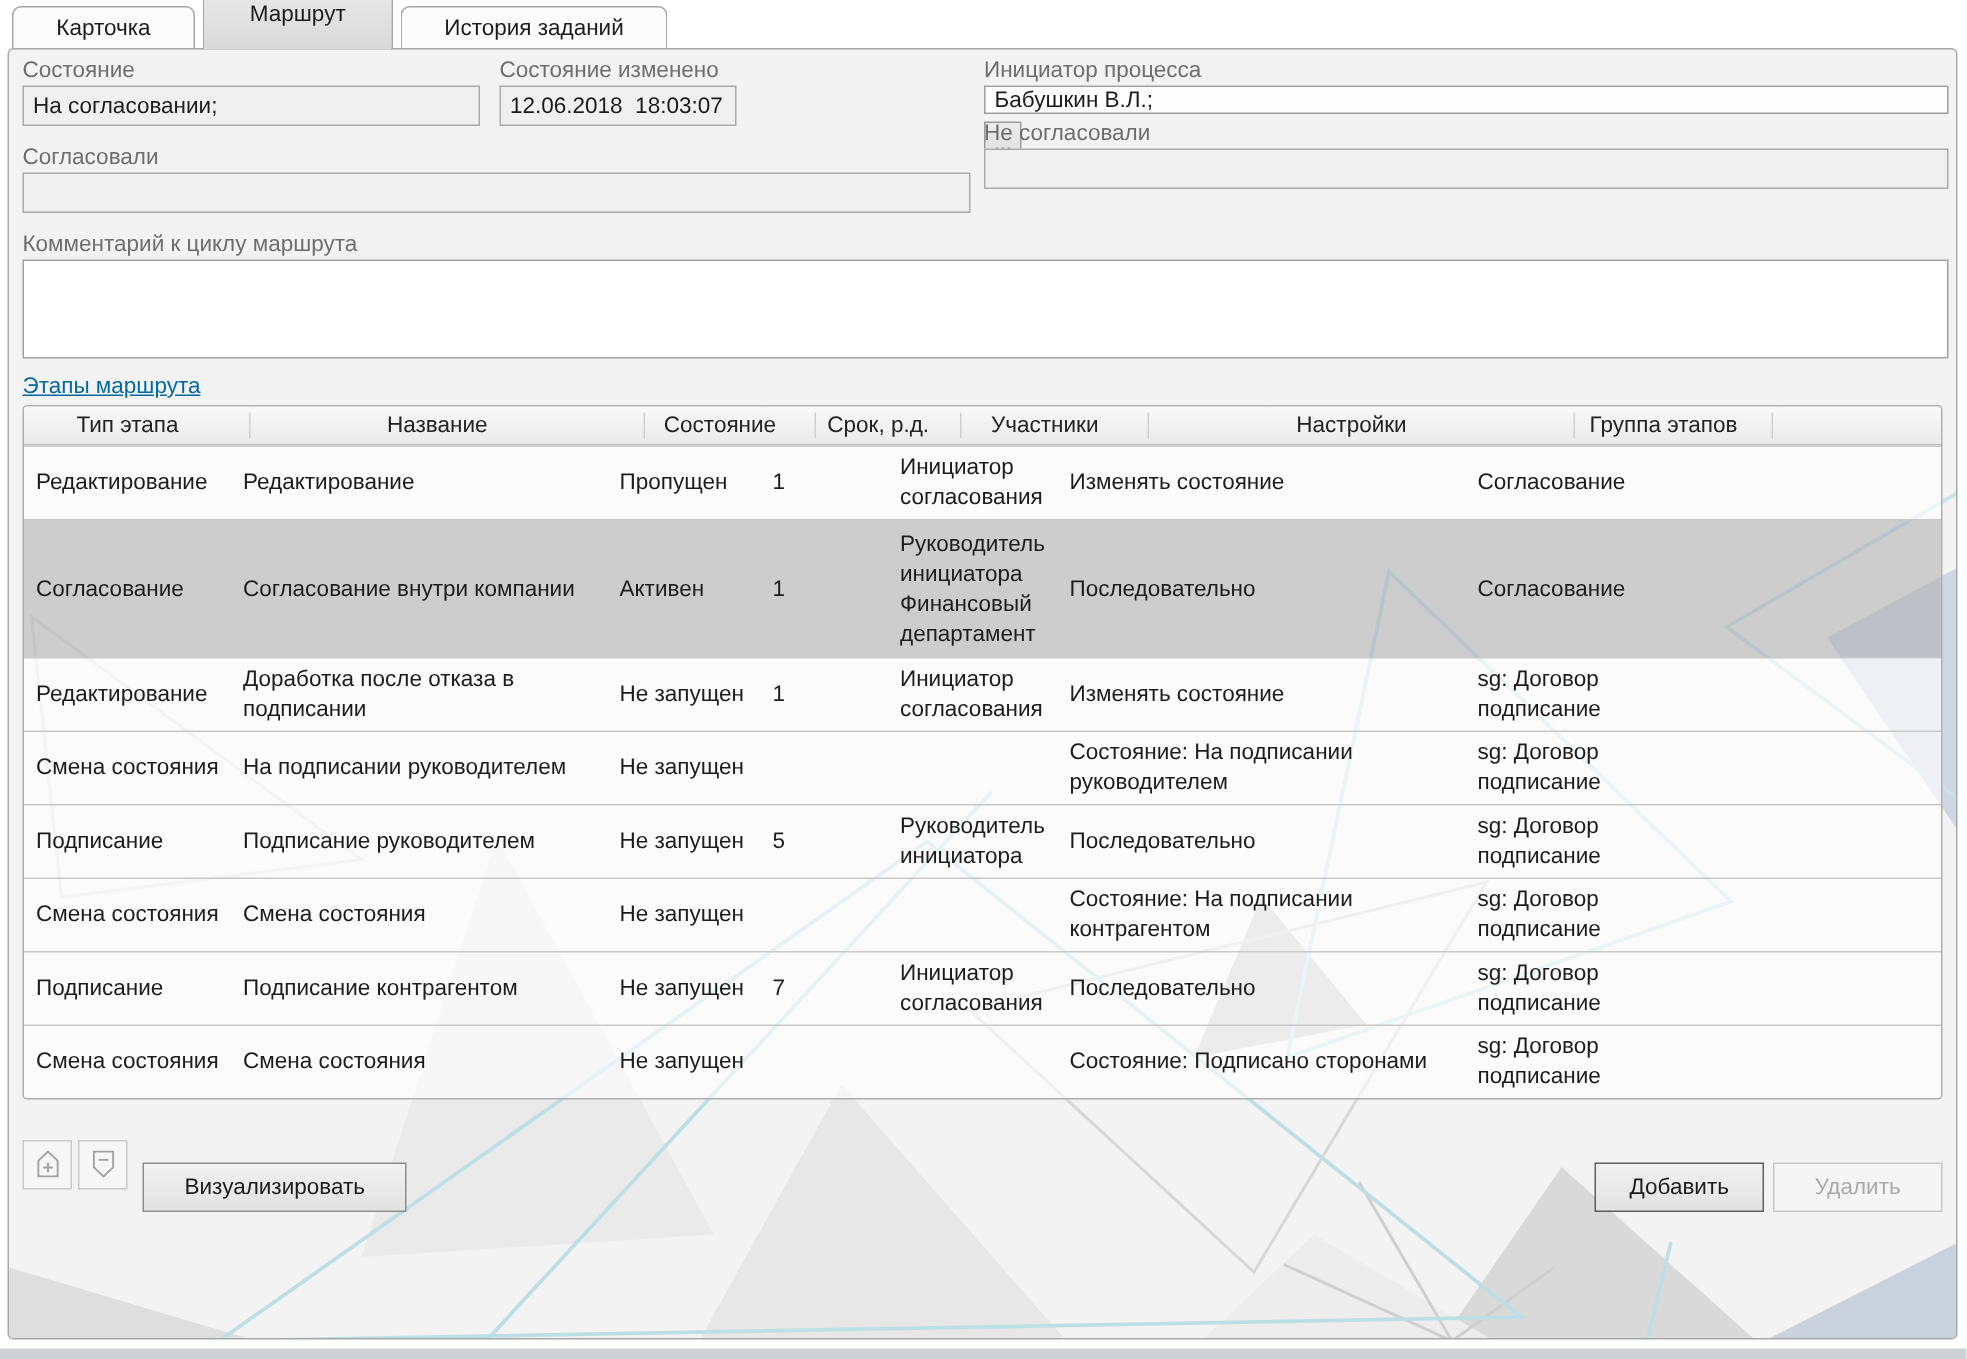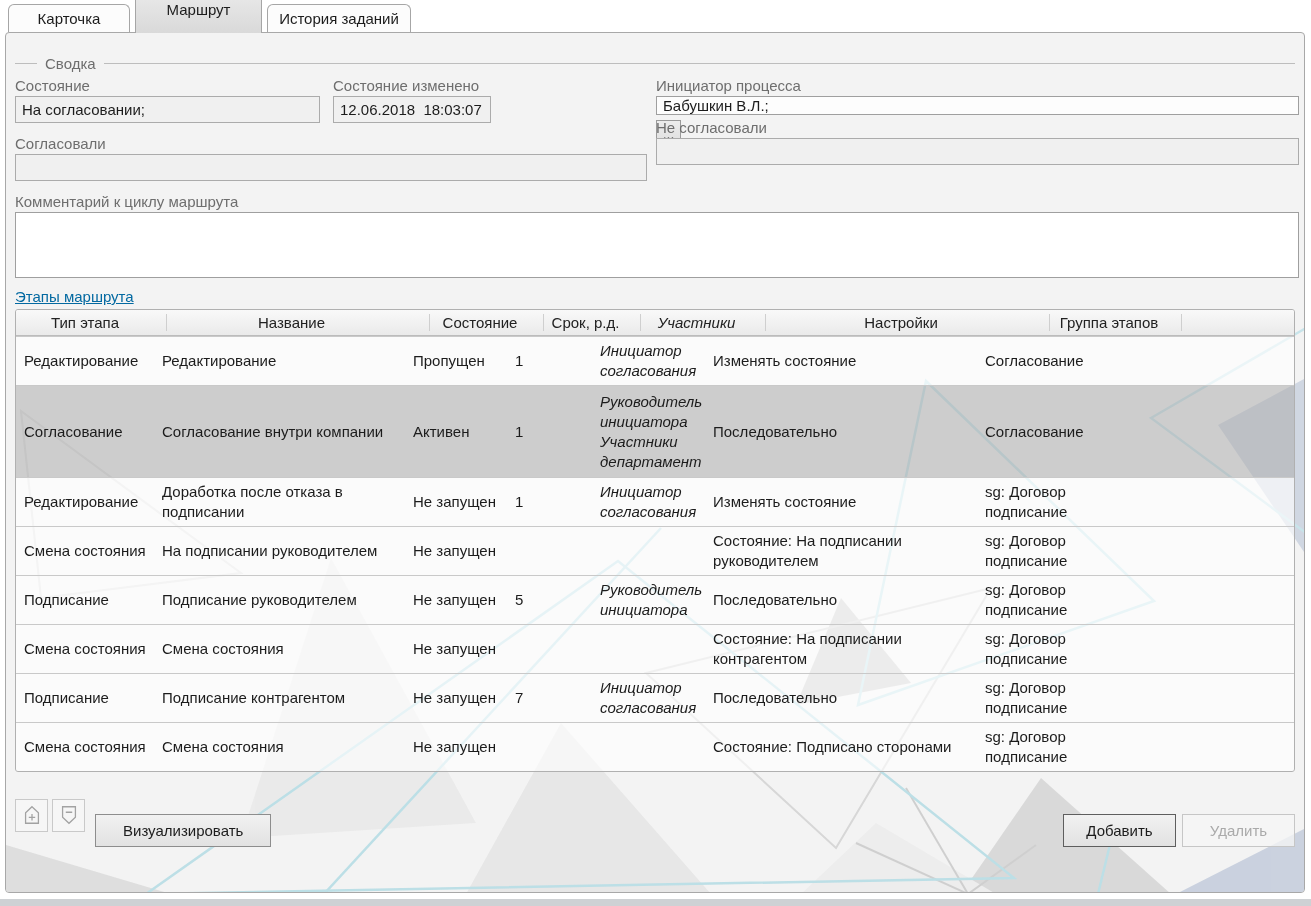--- a/index.html
+++ b/index.html
@@ -13,21 +13,21 @@
   
   .tabbar { position:absolute; left:8px; top:0; height:33px; display:flex; align-items:flex-end; gap:5px; z-index:3; }
   .tab {
     height:28px; border:1px solid #a6a6a6; border-bottom:none;
     border-radius:6px 6px 0 0; background:#fcfcfc;
     display:flex; align-items:center; justify-content:center;
     margin-bottom:1px; cursor:default;
   }
   .tab:nth-child(1){ width:122px; }
   .tab:nth-child(2){ width:127px; }
-  .tab:nth-child(3){ width:144px; }
+  .tab:nth-child(3){ width:178px; }
   .tab.active { height:48px; margin-bottom:0; background:linear-gradient(#ececec,#d9d9d9); }
 
   
   .panel {
     position:absolute; left:5px; top:32px; width:1300px; height:861px;
     border:1px solid #a8a8a8; border-radius:4px; background:#f3f3f3; overflow:hidden;
   }
   .art { position:absolute; left:0; top:0; z-index:0; pointer-events:none; }
   .content { position:relative; z-index:1; padding:0 9px; }
 
@@ -74,21 +74,21 @@
     content:''; position:absolute; left:0; top:4px; bottom:4px; width:1px; background:#cfcfcf;
   }
   .row { display:flex; border-top:1px solid #c9c9c9; background:rgba(255,255,255,0.5); min-height:48px; }
   .row:first-of-type { border-top:none; }
   .row.active { background:rgba(139,139,139,0.38); }
   .cell { padding:4px 8px; line-height:20px; display:flex; align-items:center; }
   .c0 { width:138px; }
   .c1 { width:251px; }
   .c2 { width:102px; }
   .c3 { width:85px; }
-  .c4 { width:113px;font-style:italic; }
+  .c4 { width:113px; }
   .c5 { width:272px; }
   .c6 { width:120px; }
   .c7 { flex:1; }
 
   
   .toolbar { margin-top:11px; display:flex; align-items:center; }
   .icon-btn {
     width:33px; height:33px; border:1px solid #c9c9c9; background:rgba(248,248,248,0.55);
     display:flex; align-items:center; justify-content:center; margin-right:4px; cursor:default;
   }
@@ -137,25 +137,20 @@
       <polygon points="140,861 612,528 1008,845" fill="none" stroke="#b7dde5" stroke-width="2.5"></polygon>
       <line x1="318" y1="861" x2="655" y2="495" stroke="#b7dde5" stroke-width="2.5"></line>
       <polygon points="920,348 1148,568 852,672" fill="none" stroke="#bfe2e9" stroke-width="2.5"></polygon>
       <polygon points="1145,385 1300,295 1300,500" fill="none" stroke="#c4e3ea" stroke-width="2.5"></polygon>
       <line x1="1108" y1="795" x2="1092" y2="861" stroke="#b7dde5" stroke-width="2.5"></line>
     </g>
   </svg>
 
   <div class="content">
 
-    <div class="legend">
-      <div class="line short"></div>
-      <div class="caption">Сводка</div>
-      <div class="line long"></div>
-    </div>
 
     <div class="fields">
       <div class="fgroup" style="left:0; top:0; width:305px;">
         <div class="flabel">Состояние</div>
         <input class="tbox" readonly="" value="На согласовании;" style="">
       </div>
       <div class="fgroup" style="left:318px; top:0; width:158px;">
         <div class="flabel">Состояние изменено</div>
         <input class="tbox" readonly="" value="12.06.2018  18:03:07" style="">
       </div>
@@ -203,21 +198,21 @@
         <div class="cell c5">Изменять состояние</div>
         <div class="cell c6">Согласование</div>
         <div class="cell c7"></div>
       </div>
 
       <div class="row active" style="min-height:92px;">
         <div class="cell c0">Согласование</div>
         <div class="cell c1">Согласование внутри компании</div>
         <div class="cell c2">Активен</div>
         <div class="cell c3">1</div>
-        <div class="cell c4">Руководитель инициатора Участники департамент</div>
+        <div class="cell c4">Руководитель инициатора Финансовый департамент</div>
         <div class="cell c5">Последовательно</div>
         <div class="cell c6">Согласование</div>
         <div class="cell c7"></div>
       </div>
 
       <div class="row">
         <div class="cell c0">Редактирование</div>
         <div class="cell c1">Доработка после отказа в подписании</div>
         <div class="cell c2">Не запущен</div>
         <div class="cell c3">1</div>

